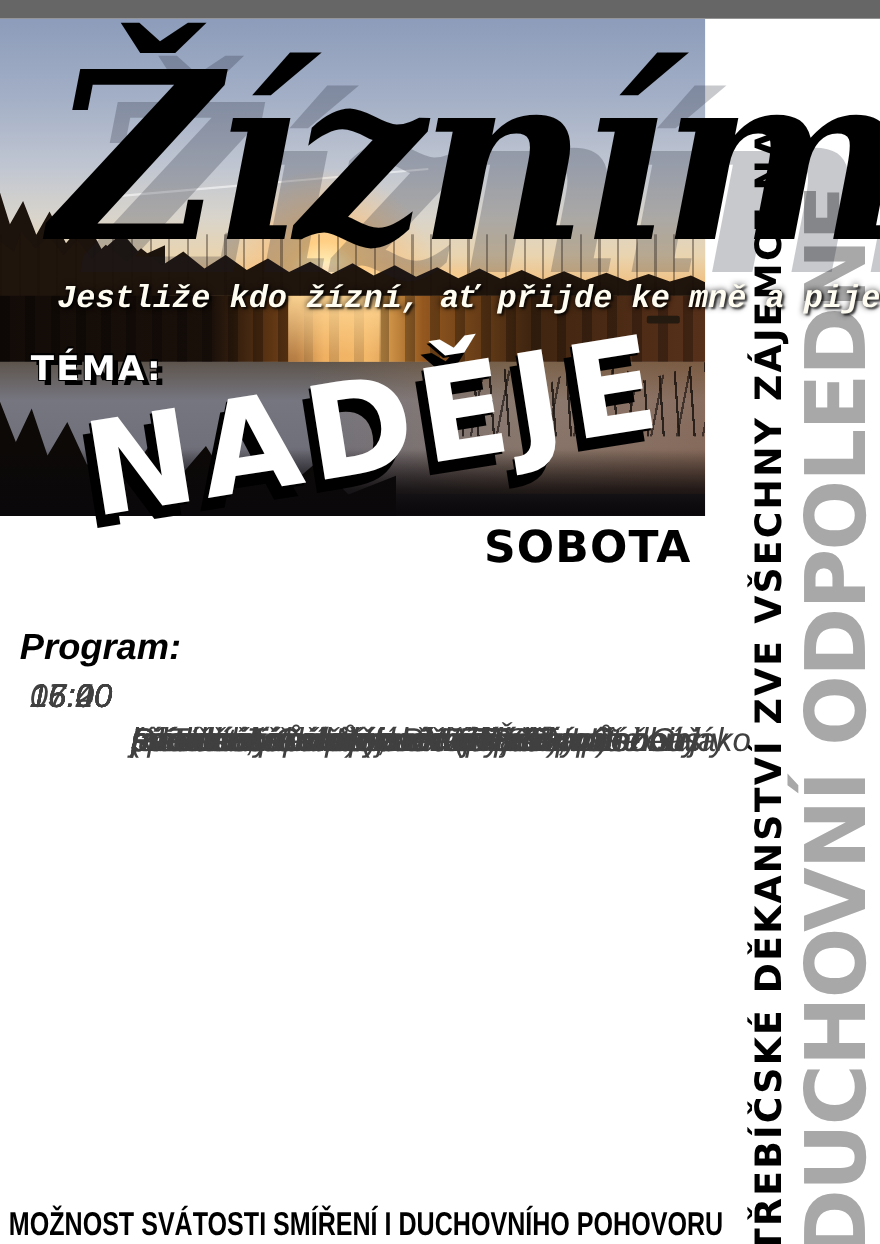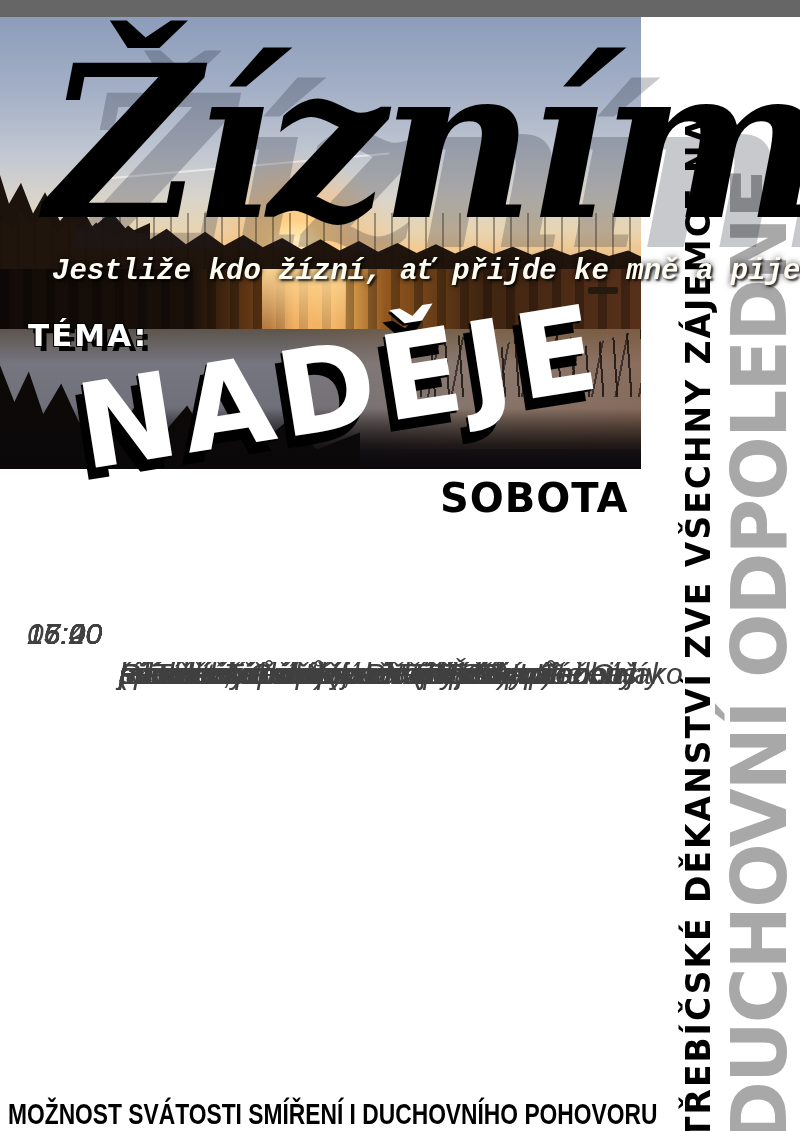--- a/index.html
+++ b/index.html
@@ -125,20 +125,21 @@
   <div class="title-ghost" style="color: rgba(25, 30, 45, 0.24);">Žízním</div>
   <div class="title">Žízním</div>
 
   <div class="quote">Jestliže kdo žízní, ať přijde ke mně a pije!</div>
 
   <div class="theme-label">TÉMA:</div>
   <div class="theme-word">NADĚJE</div>
 
   <div class="day-label">SOBOTA</div>
 
+  <div class="program-heading">Program:</div>
 
   <div class="program-list">
     <div class="prog-row">
       <span class="prog-time">15:00</span><span class="prog-text">uvítání a společné chvály, díky</span>
     </div>
     <div class="prog-row">
       <span class="prog-time"></span><span class="prog-text">s hudebním doprovodem</span>
     </div>
     <div class="prog-row">
       <span class="prog-time">15:20</span><span class="prog-text">přednáška na téma NADĚJE - přednáší</span>

